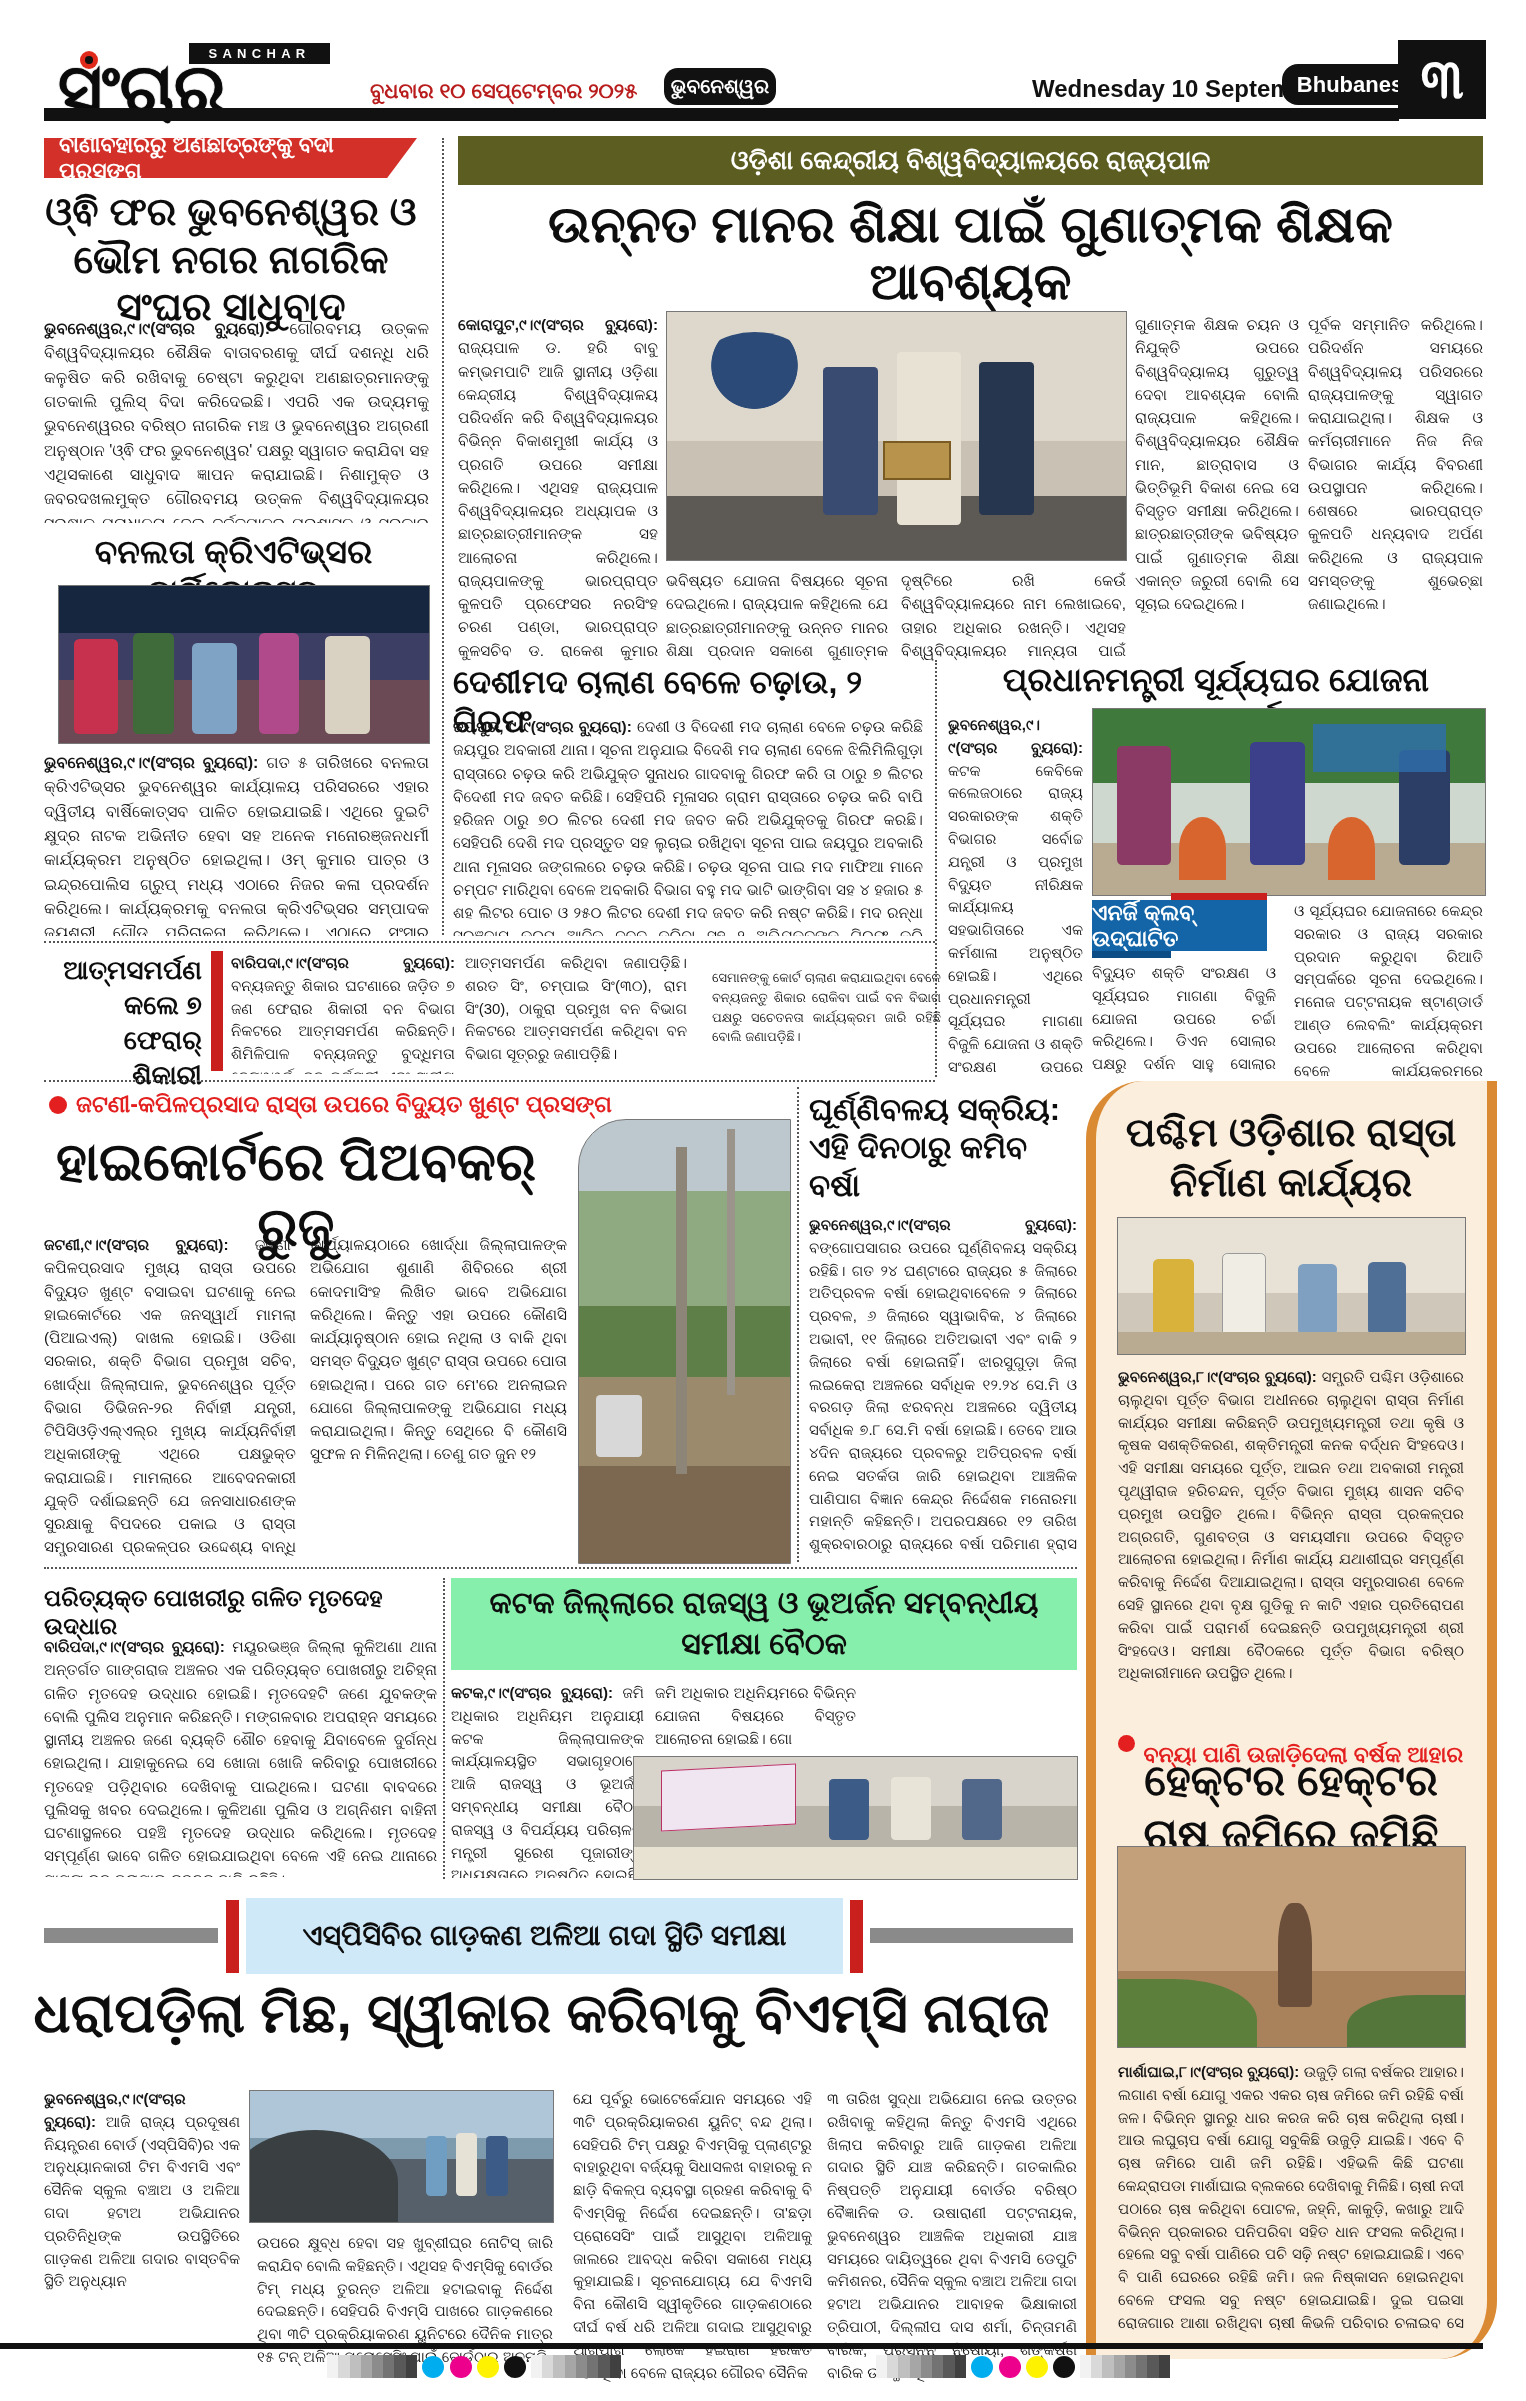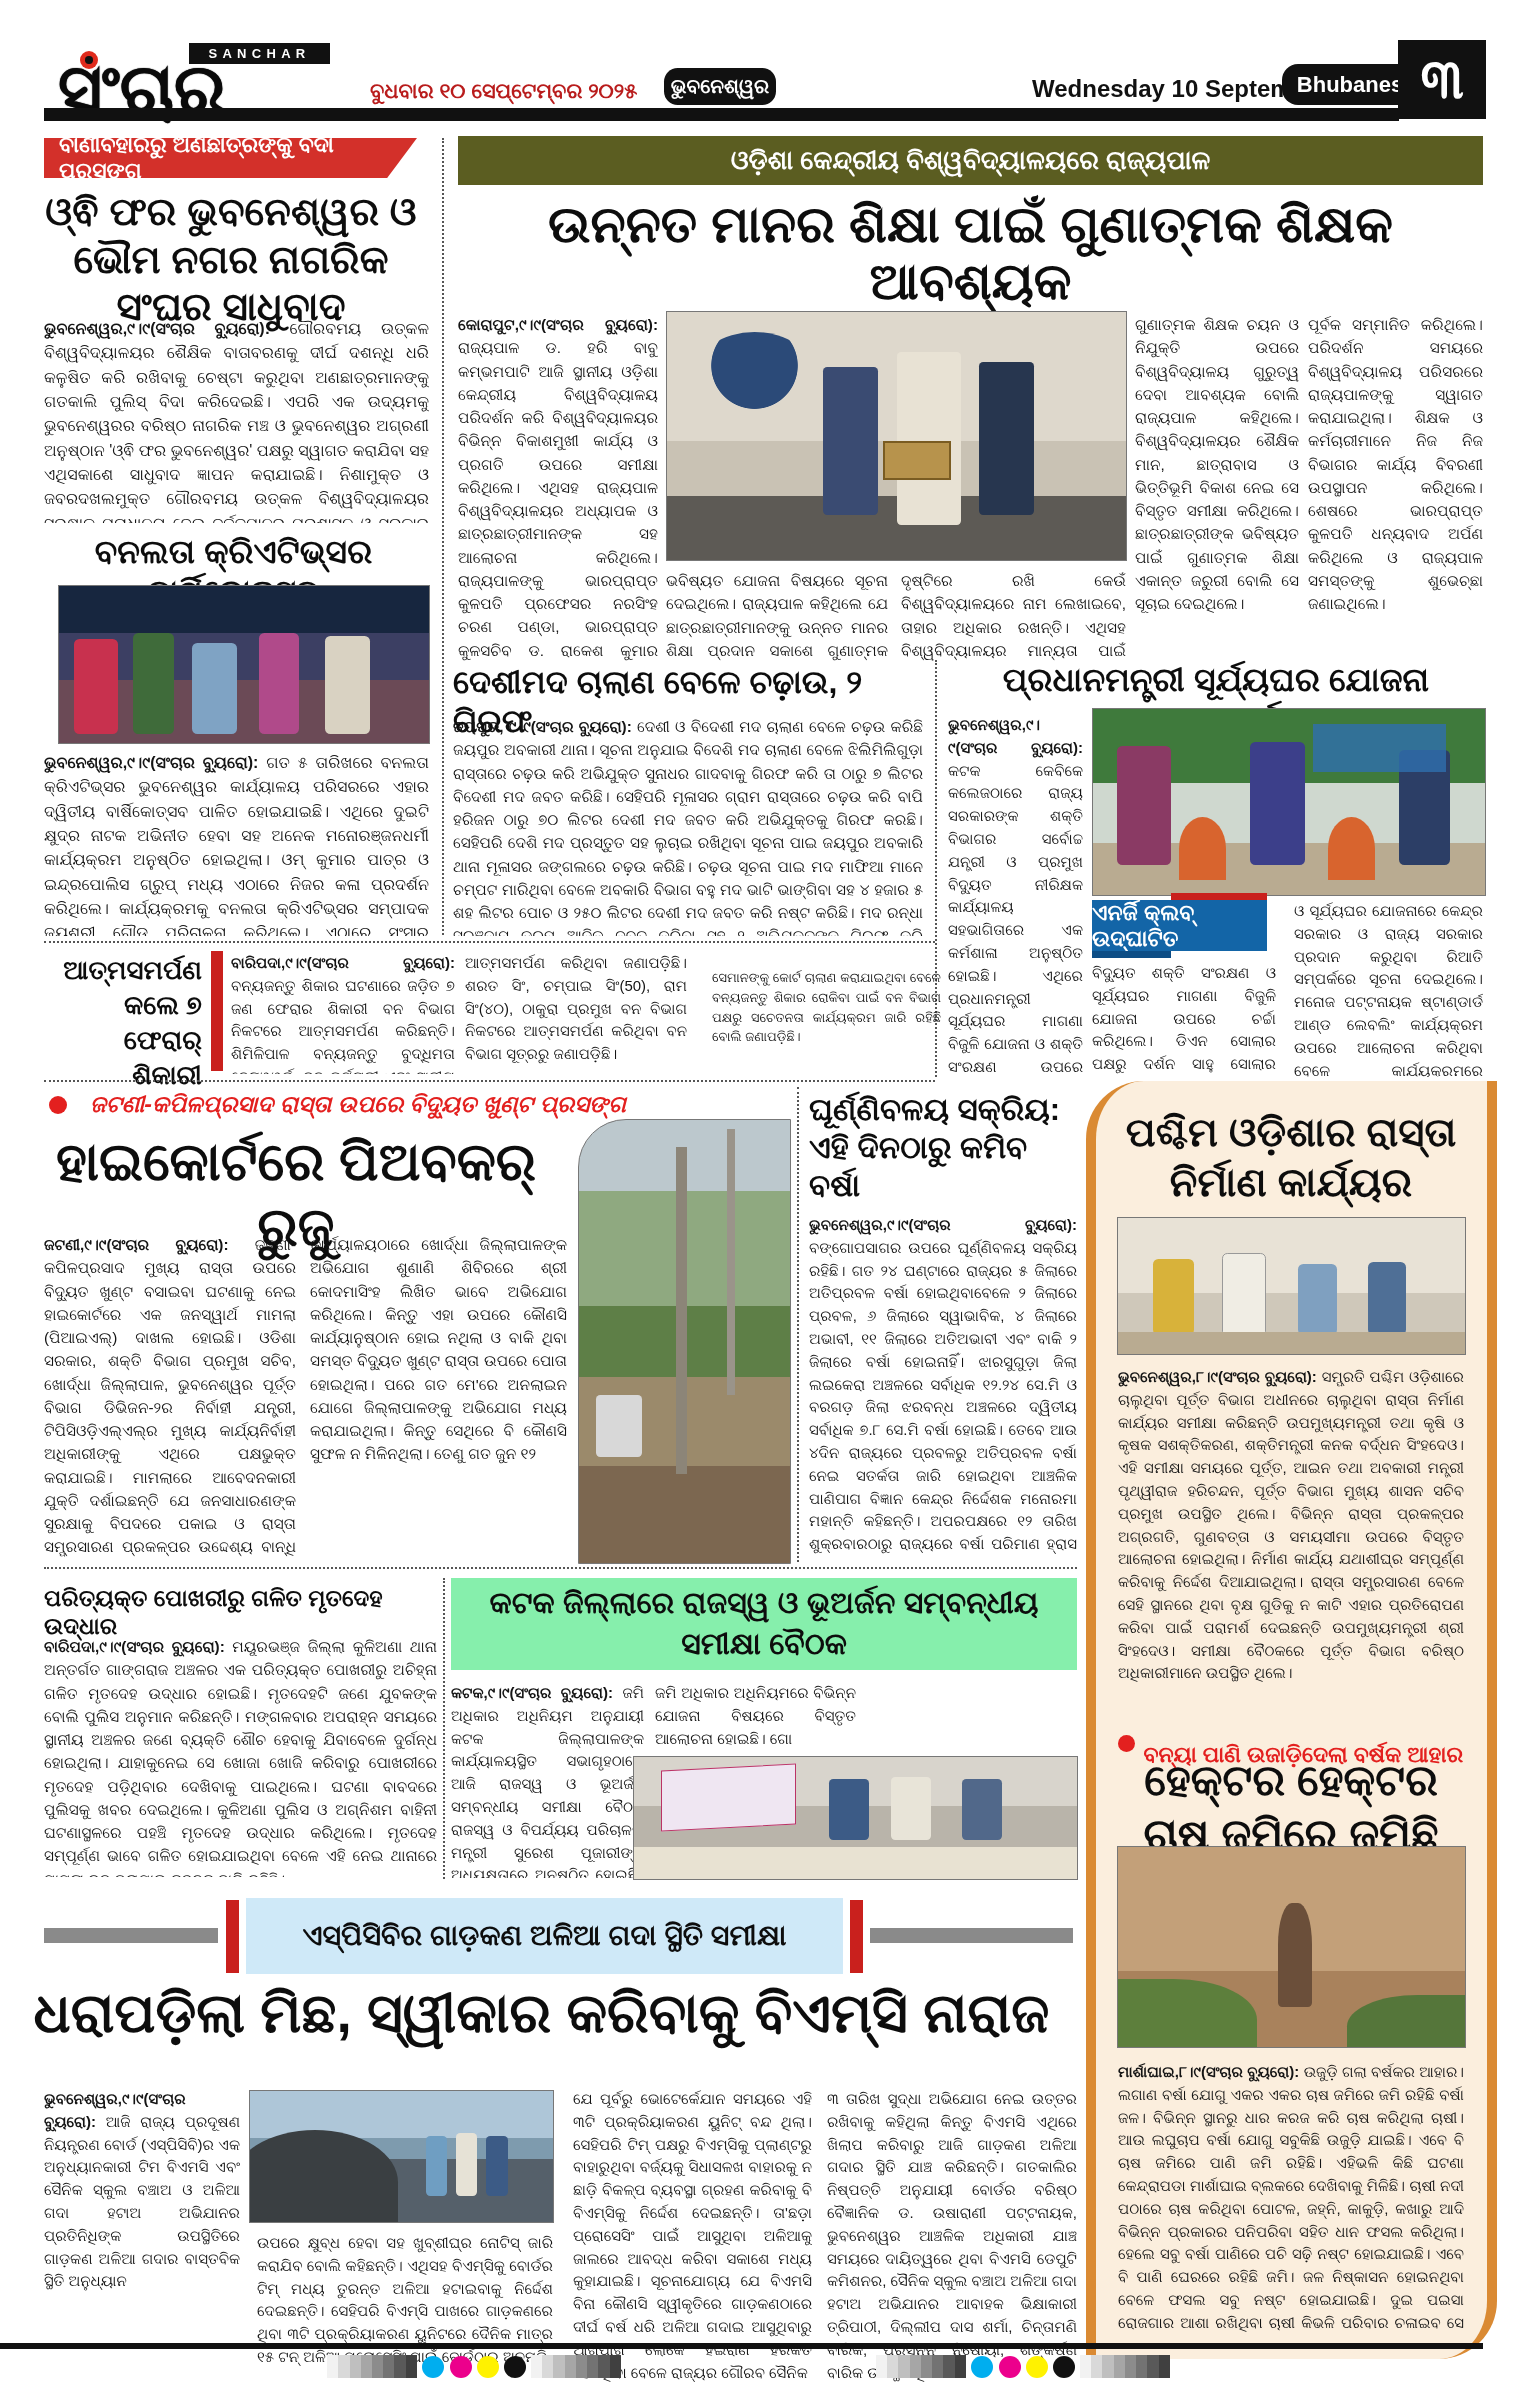--- a/index.html
+++ b/index.html
@@ -139,28 +139,28 @@
 
   <div class="abs dotline-h" style="left:44px;top:941px;width:891px;"></div>
 
   <section>
     <div class="abs headline right" style="left:51px;top:953px;width:151px;font-size:26px;line-height:1.35;">ଆତ୍ମସମର୍ପଣ କଲେ ୭ ଫେରାର୍ ଶିକାରୀ</div>
     <div class="abs redbar" style="left:211px;top:951px;width:11.6px;height:120px;"></div>
     <p class="abs bodytext" style="left:231px;top:952px;width:224px;height:122px;margin:0;overflow:hidden;font-size:15px;">
       <span class="dl">ବାରିପଦା,୯।୯(ସଂଚାର ବ୍ୟୁରୋ):</span>
       <span>ବନ୍ୟଜନ୍ତୁ ଶିକାର ଘଟଣାରେ ଜଡ଼ିତ ୭ ଜଣ ଫେରାର ଶିକାରୀ ବନ ବିଭାଗ ନିକଟରେ ଆତ୍ମସମର୍ପଣ କରିଛନ୍ତି। ଶିମିଳିପାଳ ବନ୍ୟଜନ୍ତୁ ବୁଦ୍ଧିମତା ନେଟୱ୍ୱର୍କ, ବନ କର୍ମଚାରୀ ଏବଂ ସ୍ଥାନୀୟ ଜନ ପ୍ରତିନିଧି ମାନଙ୍କ ସହାୟତା ଯୋଗୁଁ ସେମାନେ</span>
     </p>
-    <p class="abs bodytext" style="left:465px;top:952px;width:222px;height:122px;margin:0;overflow:hidden;font-size:15px;">ଆତ୍ମସମର୍ପଣ କରିଥିବା ଜଣାପଡ଼ିଛି। ଶରତ ସିଂ, ଚମ୍ପାଇ ସିଂ(50), ରାମ ସିଂ(୪୦), ଠାକୁରା ପ୍ରମୁଖ ବନ ବିଭାଗ ନିକଟରେ ଆତ୍ମସମର୍ପଣ କରିଥିବା ବନ ବିଭାଗ ସୂତ୍ରରୁ ଜଣାପଡ଼ିଛି।</p>
+    <p class="abs bodytext" style="left:465px;top:952px;width:222px;height:122px;margin:0;overflow:hidden;font-size:15px;">ଆତ୍ମସମର୍ପଣ କରିଥିବା ଜଣାପଡ଼ିଛି। ଶରତ ସିଂ, ଚମ୍ପାଇ ସିଂ(୩୦), ରାମ ସିଂ(30), ଠାକୁରା ପ୍ରମୁଖ ବନ ବିଭାଗ ନିକଟରେ ଆତ୍ମସମର୍ପଣ କରିଥିବା ବନ ବିଭାଗ ସୂତ୍ରରୁ ଜଣାପଡ଼ିଛି।</p>
     <p class="abs bodytext" style="left:696px;top:952px;width:229px;height:122px;margin:16px;overflow:hidden;font-size:13px;">ସେମାନଙ୍କୁ କୋର୍ଟ ଚାଲାଣ କରାଯାଇଥିବା ବେଳେ ବନ୍ୟଜନ୍ତୁ ଶିକାର ରୋକିବା ପାଇଁ ବନ ବିଭାଗ ପକ୍ଷରୁ ସଚେତନତା କାର୍ଯ୍ୟକ୍ରମ ଜାରି ରହିଛି ବୋଲି ଜଣାପଡ଼ିଛି।</p>
   </section>
 
   <div class="abs dotline-h" style="left:44px;top:1080px;width:891px;"></div>
 
   <section>
-    <div class="abs" style="left:49px;top:1091px;display:flex;align-items:center;gap:23px;font-style:italic;">
+    <div class="abs" style="left:49px;top:1091px;display:flex;align-items:center;gap:9px;">
       <span style="width:18px;height:18px;border-radius:50%;background:#e3201f;display:inline-block;"></span>
       <span class="kickertext" style="color:#e3201f;font-size:23px;">ଜଟଣୀ-କପିଳପ୍ରସାଦ ରାସ୍ତା ଉପରେ ବିଦ୍ୟୁତ ଖୁଣ୍ଟ ପ୍ରସଙ୍ଗ</span>
     </div>
     <div class="abs headline center" style="left:16px;top:1130px;width:560px;font-size:53px;">ହାଇକୋର୍ଟରେ ପିଅବକର୍ ରୁଜୁ</div>
     <p class="abs bodytext" style="left:44px;top:1233px;width:252px;height:325px;margin:0;overflow:hidden;font-size:15.3px;">
       <span class="dl">ଜଟଣୀ,୯।୯(ସଂଚାର ବ୍ୟୁରୋ):</span>
       <span>ଜଟଣୀ-କପିଳପ୍ରସାଦ ମୁଖ୍ୟ ରାସ୍ତା ଉପରେ ବିଦ୍ୟୁତ ଖୁଣ୍ଟ ବସାଇବା ଘଟଣାକୁ ନେଇ ହାଇକୋର୍ଟରେ ଏକ ଜନସ୍ୱାର୍ଥ ମାମଲା (ପିଆଇଏଲ୍) ଦାଖଲ ହୋଇଛି। ଓଡିଶା ସରକାର, ଶକ୍ତି ବିଭାଗ ପ୍ରମୁଖ ସଚିବ, ଖୋର୍ଦ୍ଧା ଜିଲ୍ଲାପାଳ, ଭୁବନେଶ୍ୱର ପୂର୍ତ୍ତ ବିଭାଗ ଡିଭିଜନ-୨ର ନିର୍ବାହୀ ଯନ୍ତ୍ରୀ, ଟିପିସିଓଡ଼ିଏଲ୍‌ଏଲ୍‌ର ମୁଖ୍ୟ କାର୍ଯ୍ୟନିର୍ବାହୀ ଅଧିକାରୀଙ୍କୁ ଏଥିରେ ପକ୍ଷଭୁକ୍ତ କରାଯାଇଛି। ମାମଲାରେ ଆବେଦନକାରୀ ଯୁକ୍ତି ଦର୍ଶାଇଛନ୍ତି ଯେ ଜନସାଧାରଣଙ୍କ ସୁରକ୍ଷାକୁ ବିପଦରେ ପକାଇ ଓ ରାସ୍ତା ସମ୍ପ୍ରସାରଣ ପ୍ରକଳ୍ପର ଉଦ୍ଦେଶ୍ୟ ବାନ୍ଧି ହେଉନାହିଁ। ଏବେ ଯେହେତୁ ପୁରୁଣା ଖୁଣ୍ଟରେ ବିଦ୍ୟୁତ ପରବରାହ ଜାରି ରହିଛି, ତେଣୁ ନୂଆ ଖୁଣ୍ଟକୁ ଅନ୍ୟ ସ୍ଥାନରେ ପୋତିବା ପରେ ହିଁ ସେଥିରେ ପରବରାହ କରାଯିବା ଉଚିତ। ଅନ୍ୟଥା ଅଧିକ ବିପଜ୍ଜନକ ସ୍ଥିତି ସୃଷ୍ଟି କରିବ। ସମ୍ପୃକ୍ତ ପିଆଇଏଲ୍ ଦାଖଲ କରିବାକୁ ହାଇକୋର୍ଟ ଦେଇଥିଲେ।</span>
     </p>
     <p class="abs bodytext" style="left:310px;top:1233px;width:257px;height:325px;margin:0;overflow:hidden;font-size:15.3px;">କାର୍ଯ୍ୟାଳୟଠାରେ ଖୋର୍ଦ୍ଧା ଜିଲ୍ଲାପାଳଙ୍କ ଅଭିଯୋଗ ଶୁଣାଣି ଶିବିରରେ ଶ୍ରୀ କୋଦମାସିଂହ ଲିଖିତ ଭାବେ ଅଭିଯୋଗ କରିଥିଲେ। କିନ୍ତୁ ଏହା ଉପରେ କୌଣସି କାର୍ଯ୍ୟାନୁଷ୍ଠାନ ହୋଇ ନଥିଲା ଓ ବାକି ଥିବା ସମସ୍ତ ବିଦ୍ୟୁତ ଖୁଣ୍ଟ ରାସ୍ତା ଉପରେ ପୋତା ହୋଇଥିଲା। ପରେ ଗତ ମେ'ରେ ଅନଲାଇନ ଯୋଗେ ଜିଲ୍ଲାପାଳଙ୍କୁ ଅଭିଯୋଗ ମଧ୍ୟ କରାଯାଇଥିଲା। କିନ୍ତୁ ସେଥିରେ ବି କୌଣସି ସୁଫଳ ନ ମିଳିନଥିଲା। ତେଣୁ ଗତ ଜୁନ ୧୨</p>
     <div class="abs photo" style="left:578px;top:1119px;width:211px;height:443px;border-radius:48px 0 0 0;

